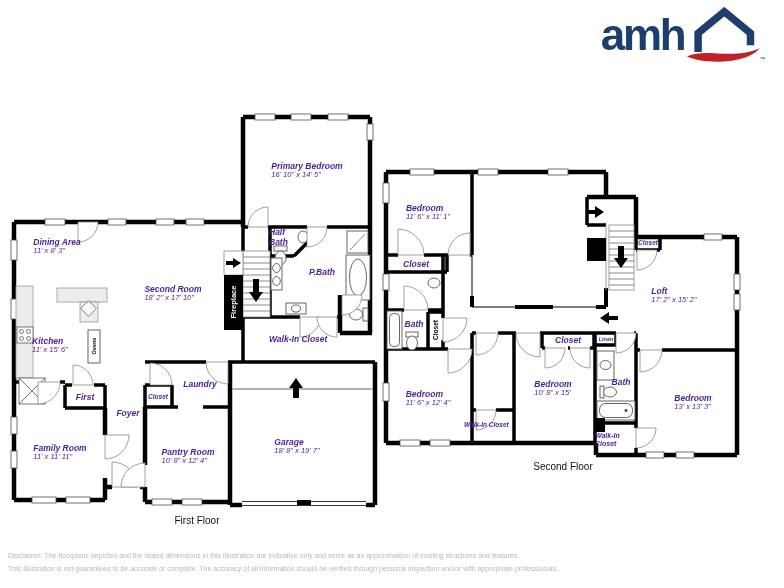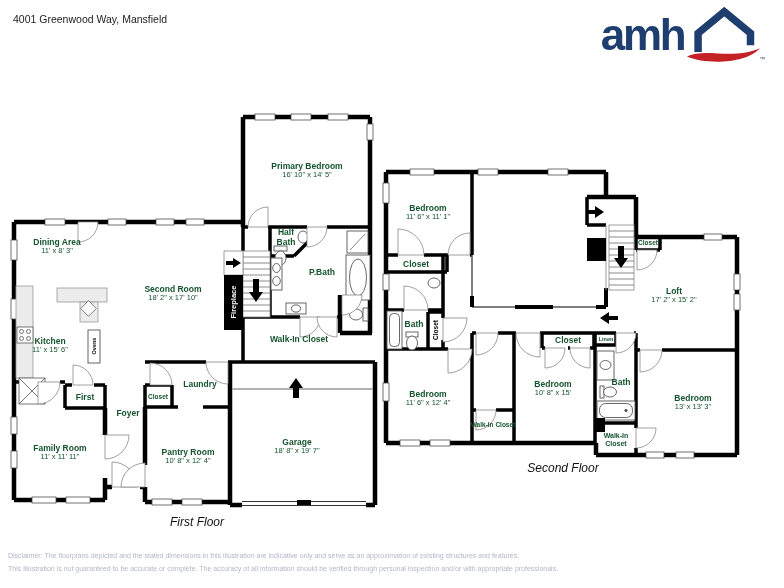--- a/index.html
+++ b/index.html
@@ -1,32 +1,32 @@
 <!DOCTYPE html>
 <html><head>
 <meta charset="utf-8">
 <style>
   html,body{margin:0;padding:0;background:#fff;}
   .sheet{position:relative;width:784px;height:588px;background:#fff;overflow:hidden;
          font-family:"Liberation Sans",sans-serif;}
   .plan-svg{position:absolute;left:0;top:0;}
   .address{position:absolute;left:13px;top:13px;font-size:10.5px;color:#222;}
   .logo{position:absolute;left:596px;top:7px;width:178px;height:58px;}
-  .lbl{position:absolute;transform:translate(-50%,-50%);text-align:center;line-height:1.18;color:#14532d;}
+  .lbl{position:absolute;transform:translate(-50%,-50%);text-align:left;line-height:1.18;color:#4c1d95;font-style:italic;}
   .lbl .nm{display:block;font-weight:bold;font-size:8.5px;white-space:pre-line;}
   .lbl .dm{display:block;font-size:7.5px;white-space:nowrap;}
   .w34{width:34px}.w60{width:60px}.w58{width:58px}.w42{width:42px}
   .sm .nm{font-size:6.5px}
   .xs .nm{font-size:5.5px}
   .f7 .nm{font-size:7px}
   .vlbl{position:absolute;transform:translate(-50%,-50%) rotate(-90deg);font-weight:bold;white-space:nowrap;}
   .fireplace-lbl{color:#fff;font-size:7.5px;}
   .ovens-lbl{color:#000;font-size:5.5px;}
   .closet-side-lbl{color:#000;font-size:6.5px;}
-  .floor-title{position:absolute;transform:translateX(-50%);font-size:12px;color:#111;font-style:italic;}
+  .floor-title{position:absolute;transform:translateX(-50%);font-size:10px;color:#111;}
   .disclaimer{position:absolute;left:8px;top:550px;width:600px;font-size:7px;line-height:1.85;color:#b3b6c8;}
 </style>
 </head>
 <body>
 
 <div class="sheet">
 
   <svg class="plan-svg" width="784" height="588" viewBox="0 0 784 588">
 
     <g>
@@ -215,21 +215,20 @@
       </g>
 
       <g fill="#000">
         <path d="M604,212 L595,206 V210 H586 V214 H595 V218 Z"></path>
         <path d="M621,268 L614,258 H618 V246 H624 V258 H628 Z"></path>
         <path d="M600,318 L609,312 V316 H618 V320 H609 V324 Z"></path>
       </g>
     </g>
   </svg>
 
-  <div class="address">4001 Greenwood Way, Mansfield</div>
 
   <svg class="logo" viewBox="0 0 180 62">
     <text x="0" y="46" font-size="47" font-weight="bold" letter-spacing="-2.5" fill="#1d3e6e" font-family="Liberation Sans, sans-serif">amh</text>
     <path d="M104,48 L104,28 L132,5 L160,28 L160,41" fill="none" stroke="#1d3e6e" stroke-width="8"></path>
     <path d="M92,53 C112,43 140,57 170,44 C158,59 116,63 92,53 Z" fill="#c42127"></path>
     <text x="170" y="58" font-size="6" fill="#1d3e6e">™</text>
   </svg>
 
   <div class="lbl" style="left:57px;top:246px">
     <span class="nm">Dining Area</span>

